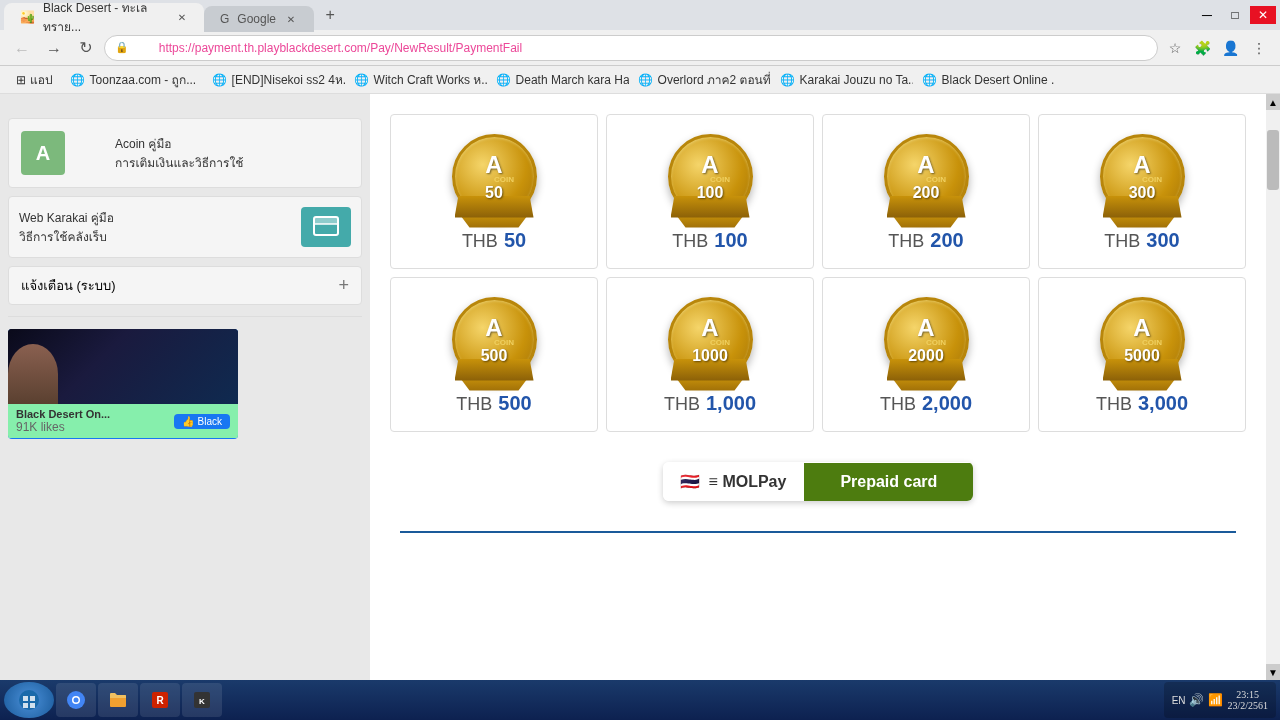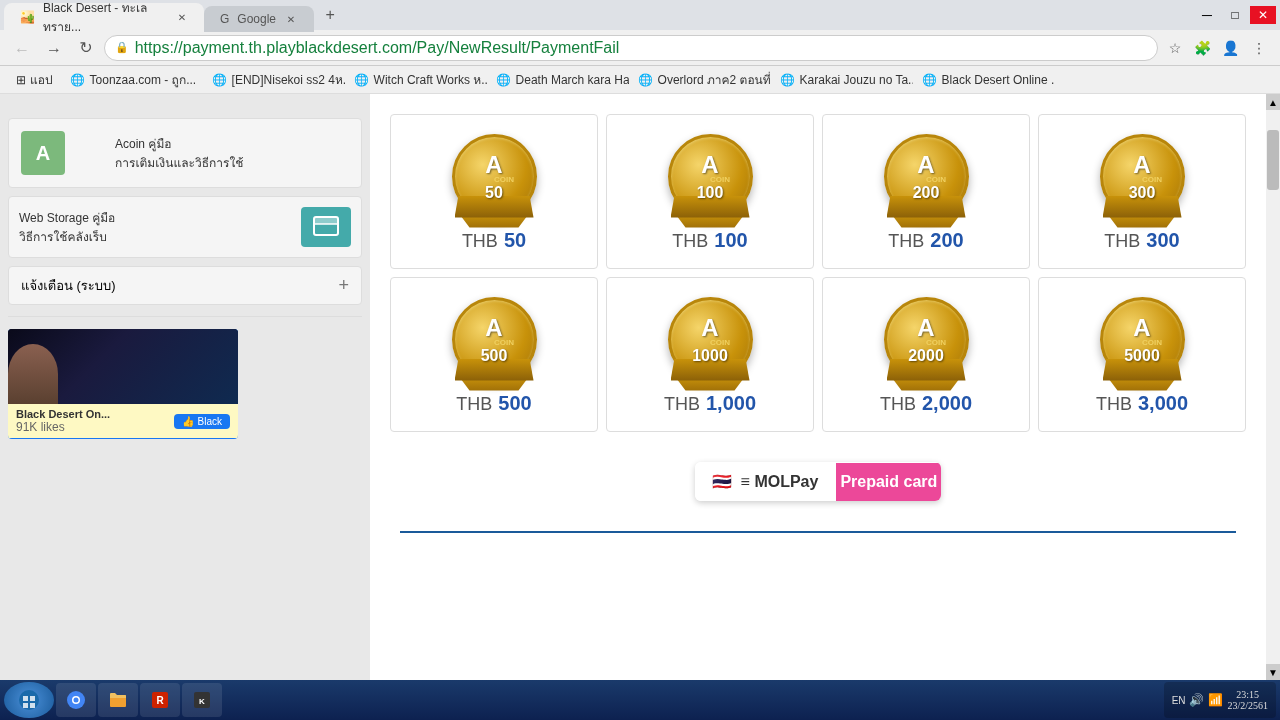--- a/index.html
+++ b/index.html
@@ -17,21 +17,21 @@
     .window-controls { margin-left: auto; display: flex; gap: 2px; align-items: center; }
     .win-btn { width: 26px; height: 18px; display: flex; align-items: center; justify-content: center; font-size: 12px; cursor: pointer; }
     .win-btn-close { background: #e81123; color: white; }
 
     
     .toolbar { height: 36px; background: #f0f0f0; display: flex; align-items: center; padding: 0 8px; gap: 4px; border-bottom: 1px solid #ccc; }
     .nav-btn { width: 28px; height: 28px; display: flex; align-items: center; justify-content: center; border-radius: 50%; cursor: pointer; color: #555; font-size: 16px; }
     .nav-btn.disabled { color: #bbb; cursor: default; }
     .address-bar { flex: 1; height: 26px; background: white; border: 1px solid #ccc; border-radius: 13px; display: flex; align-items: center; padding: 0 10px; gap: 6px; font-size: 12px; color: #333; }
     .address-bar .lock-icon { color: #4a4; font-size: 11px; }
-    .address-bar .url-text { flex: 1; font-size: 16px; color: #15803d; }
+    .address-bar .url-text { flex: 1; font-size: 12px; color: #ec4899; margin-left: 24px; }
     .toolbar-right { display: flex; align-items: center; gap: 2px; }
     .toolbar-icon { width: 26px; height: 26px; display: flex; align-items: center; justify-content: center; border-radius: 4px; cursor: pointer; font-size: 14px; color: #555; }
 
     
     .bookmarks-bar { height: 28px; background: #f0f0f0; display: flex; align-items: center; padding: 0 8px; gap: 2px; border-bottom: 1px solid #ddd; font-size: 12px; }
     .bookmark-item { display: flex; align-items: center; gap: 4px; padding: 2px 8px; border-radius: 4px; cursor: pointer; color: #333; white-space: nowrap; overflow: hidden; max-width: 140px; text-overflow: ellipsis; }
 
     
     .content-area { flex: 1; display: flex; background: #e8e8e8; overflow: hidden; }
 
@@ -40,21 +40,21 @@
     .sidebar-acoin-card { background: #f5f5f5; border: 1px solid #ddd; border-radius: 4px; padding: 12px; display: flex; align-items: center; gap: 10px; }
     .acoin-avatar { width: 44px; height: 44px; background: #7cb97c; border-radius: 4px; display: flex; align-items: center; justify-content: center; font-size: 20px; font-weight: bold; color: white; }
     .acoin-text { font-size: 12px; color: #333; margin-left: 40px; }
     .web-storage-card { background: #f5f5f5; border: 1px solid #ddd; border-radius: 4px; padding: 10px; display: flex; align-items: center; justify-content: space-between; }
     .web-storage-text { font-size: 12px; color: #333; }
     .web-storage-icon { width: 50px; height: 40px; background: #4aa; border-radius: 4px; display: flex; align-items: center; justify-content: center; font-size: 20px; color: white; }
     .notification-card { background: #f5f5f5; border: 1px solid #ddd; border-radius: 4px; padding: 8px 12px; display: flex; align-items: center; justify-content: space-between; font-size: 13px; }
     .notification-plus { font-size: 18px; color: #777; cursor: pointer; }
     .fb-card { background: #1877f2; border-radius: 4px; overflow: hidden; position: relative; width: 230px; height: 110px; }
     .fb-image { width: 100%; height: 75px; background: linear-gradient(135deg, #1a1a2e 0%, #16213e 50%, #0f3460 100%); position: relative; overflow: hidden; }
-    .fb-info { background: #fef9c3; padding: 4px 8px; display: flex; align-items: center; justify-content: space-between; gap: 8px; }
+    .fb-info { background: #86efac; padding: 4px 8px; display: flex; align-items: center; justify-content: space-between; gap: 8px; }
     .fb-title { font-size: 11px; font-weight: bold; color: #333; }
     .fb-likes { font-size: 12px; color: #666; }
     .fb-liked-btn { background: #1877f2; color: white; border: none; border-radius: 4px; padding: 2px 8px; font-size: 10px; cursor: pointer; display: flex; align-items: center; gap: 3px; }
 
     
     .page-content { flex: 1; background: white; overflow-y: auto; padding: 10px; }
 
     
     .coin-grid { display: grid; grid-template-columns: repeat(4, 1fr); gap: 8px; padding: 10px; }
     .coin-card { border: 1px solid #ddd; border-radius: 4px; padding: 16px 10px; display: flex; flex-direction: column; align-items: center; gap: 8px; background: white; cursor: pointer; }
@@ -67,21 +67,21 @@
     .coin-amount { font-size: 16px; font-weight: bold; color: white; z-index: 1; text-shadow: 1px 1px 2px rgba(0,0,0,0.5); }
     .coin-price { font-size: 18px; color: #333; font-weight: normal; }
     .coin-price .currency { color: #555; margin-right: 6px; }
     .coin-price .number { color: #2255aa; font-weight: bold; font-size: 20px; }
 
     
     .molpay-section { display: flex; justify-content: center; padding: 20px; }
     .molpay-btn { display: flex; align-items: center; border-radius: 6px; overflow: hidden; box-shadow: 0 2px 6px rgba(0,0,0,0.2); cursor: pointer; }
     .molpay-left { background: white; padding: 10px 18px; display: flex; align-items: center; gap: 8px; }
     .molpay-logo-text { font-size: 16px; font-weight: bold; color: #333; }
-    .molpay-right { background: #ec4899; padding: 10px 4px; font-size: 16px; font-weight: bold; color: white; }
+    .molpay-right { background: #4d7c0f; padding: 10px 36px; font-size: 16px; font-weight: bold; color: white; }
 
     
     .page-content::-webkit-scrollbar { width: 12px; }
     .page-content::-webkit-scrollbar-track { background: #f0f0f0; }
     .page-content::-webkit-scrollbar-thumb { background: #bbb; }
 
     
     .browser-scrollbar { width: 14px; background: #f0f0f0; display: flex; flex-direction: column; align-items: center; }
     .scroll-arrow { height: 16px; width: 14px; background: #ccc; display: flex; align-items: center; justify-content: center; font-size: 10px; cursor: pointer; }
     .scroll-track { flex: 1; background: #f0f0f0; width: 14px; position: relative; }
@@ -187,21 +187,21 @@
           <span>A</span>
         </div>
         <div>
           <div class="acoin-text title">Acoin คู่มือ</div>
           <div class="acoin-text">การเติมเงินและวิธีการใช้</div>
         </div>
       </div>
 
       <div class="web-storage-card">
         <div>
-          <div class="web-storage-text title">Web Storage คู่มือ</div>
+          <div class="web-storage-text title">Web Karakai คู่มือ</div>
           <div class="web-storage-text">วิธีการใช้คลังเร็บ</div>
         </div>
         <div class="web-storage-icon">
           <svg width="28" height="28" viewBox="0 0 28 28">
             <rect x="2" y="4" width="24" height="18" rx="2" fill="none" stroke="white" stroke-width="2"></rect>
             <rect x="2" y="4" width="24" height="7" rx="2" fill="white" opacity="0.4"></rect>
             <line x1="2" y1="11" x2="26" y2="11" stroke="white" stroke-width="1.5"></line>
           </svg>
         </div>
       </div>

